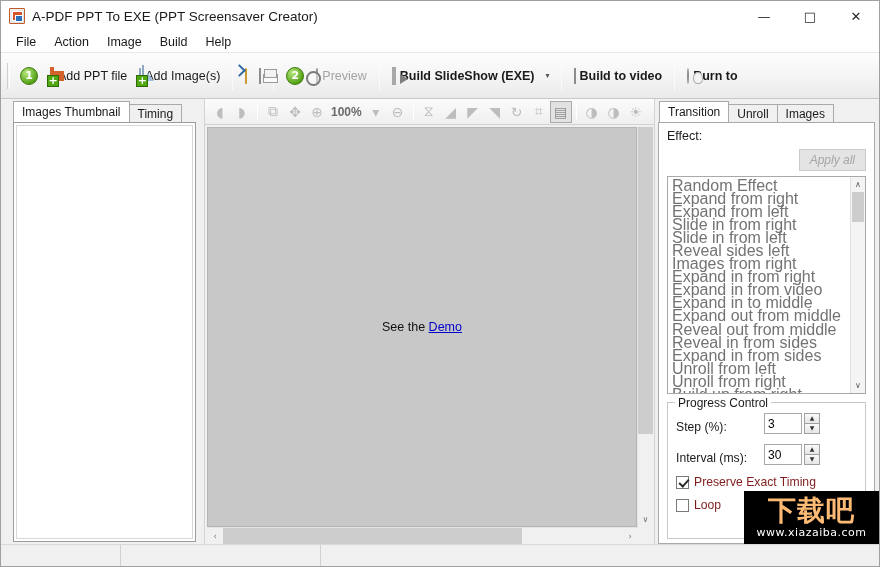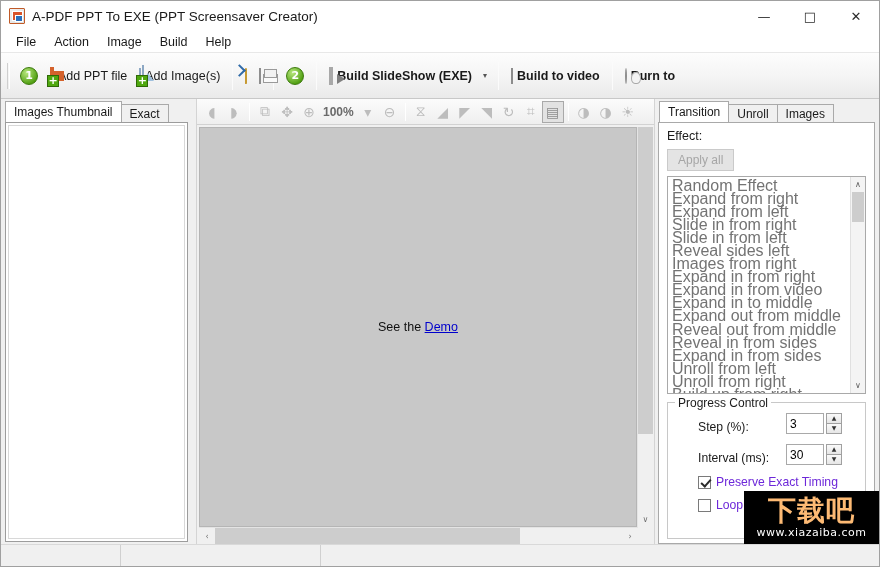--- a/index.html
+++ b/index.html
@@ -244,20 +244,21 @@
     border-radius: 50% 50% 45% 45%;
     box-shadow: inset 0 0 0 1px #a9a9a9;
   }
 
   
   .body {
     flex: 1 1 auto;
     display: flex;
     min-height: 0;
     background: #f0f0f0;
+    margin-left: 8px;
   }
 
   
   .leftpane {
     width: 190px;
     flex: 0 0 190px;
     display: flex;
     flex-direction: column;
     background: #f0f0f0;
     padding: 2px 0 0 2px;
@@ -433,21 +434,21 @@
     border: 1px solid #a9a9a9;
     margin: 0 4px 0 3px;
     display: flex;
     flex-direction: column;
     min-height: 0;
     position: relative;
     z-index: 1;
     padding: 6px 8px 4px 8px;
   }
   .effect-label { font-size: 12.5px; color: #1a1a1a; margin-bottom: 6px; }
-  .applyall-row { display: flex; margin-bottom: 5px; }
+  .applyall-row { display: flex; justify-content: flex-end; margin-bottom: 5px; font-style: italic; }
   .btn-apply {
     min-width: 60px;
     padding: 3px 10px;
     font-size: 12px;
     background: #e4e4e4;
     border: 1px solid #cacaca;
     color: #a6a6a6;
     font-family: "Liberation Sans", sans-serif;
   }
   .listbox {
@@ -485,21 +486,21 @@
   .ls-track { flex: 1 1 auto; position: relative; background: #f4f4f4; }
   .ls-thumb {
     position: absolute; left: 1px; right: 1px; top: 0;
     height: 30px; background: #cdcdcd;
   }
 
   
   .groupbox {
     margin-top: 8px;
     border: 1px solid #c8c8c8;
-    padding: 10px 8px 6px 22px;
+    padding: 10px 8px 6px 0;
     position: relative;
     flex: 1 1 auto;
     min-height: 0;
   }
   .group-title {
     position: absolute;
     top: -7px; left: 7px;
     background: #ffffff;
     padding: 0 3px;
     font-size: 12px;
@@ -553,21 +554,21 @@
   }
   .cbox.checked:after {
     content: "";
     position: absolute;
     left: 4px; top: 0px;
     width: 4px; height: 8px;
     border: solid #2b2b2b;
     border-width: 0 2px 2px 0;
     transform: rotate(42deg);
   }
-  .check-label { font-size: 12.2px; color: #6d28d9; white-space: nowrap; }
+  .check-label { font-size: 12.2px; color: #7f1d1d; white-space: nowrap; }
 
   
   .watermark {
     position: absolute;
     right: 0px; bottom: 0px;
     width: 135px; height: 53px;
     z-index: 50;
     background: #000;
     display: flex;
     flex-direction: column;
@@ -673,20 +674,24 @@
     </div>
 
     <div class="tsep"></div>
 
     <div class="tbtn">
       <span class="ico">
         <span class="num-badge">2</span>
       </span>
     </div>
 
+    <div class="tbtn">
+      <span class="ico"><span class="ico-preview"></span></span>
+      <span class="tlabel dis">Preview</span>
+    </div>
 
     <div class="tsep"></div>
 
     <div class="tbtn">
       <span class="ico"><span class="ico-slideshow"></span></span>
       <span class="tlabel bold">Build SlideShow (EXE)</span>
     </div>
     <div class="arrow-dn">▾</div>
 
     <div class="tsep"></div>
@@ -702,21 +707,21 @@
       <span class="ico"><span class="ico-burn"></span></span>
       <span class="tlabel bold">Burn to</span>
     </div>
   </div>
 
   <div class="body">
 
     <div class="leftpane">
       <div class="tabstrip">
         <div class="tab active">Images Thumbnail</div>
-        <div class="tab inactive">Exact</div>
+        <div class="tab inactive">Timing</div>
       </div>
       <div class="thumb-area">
         <div class="thumb-inner"></div>
       </div>
     </div>
 
     <div class="vsplit"></div>
 
     <div class="centerpane">
       <div class="imgtoolbar">

